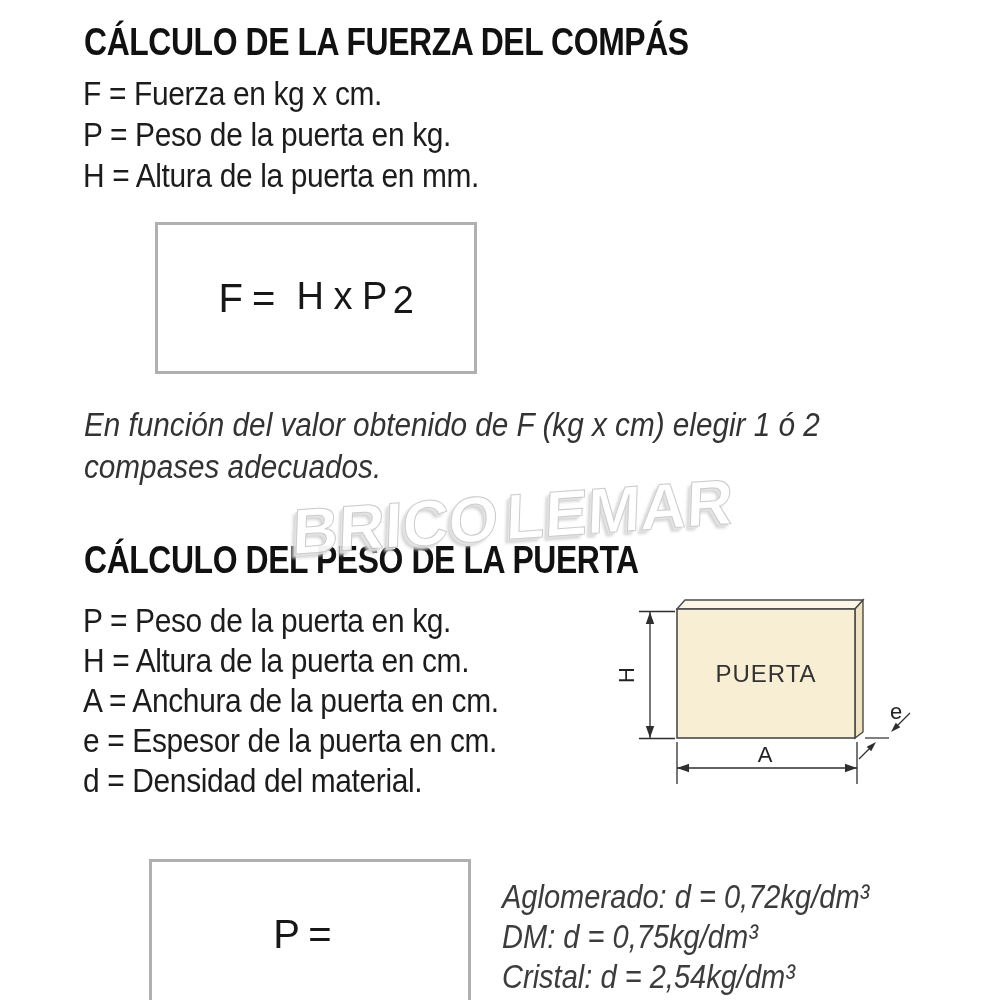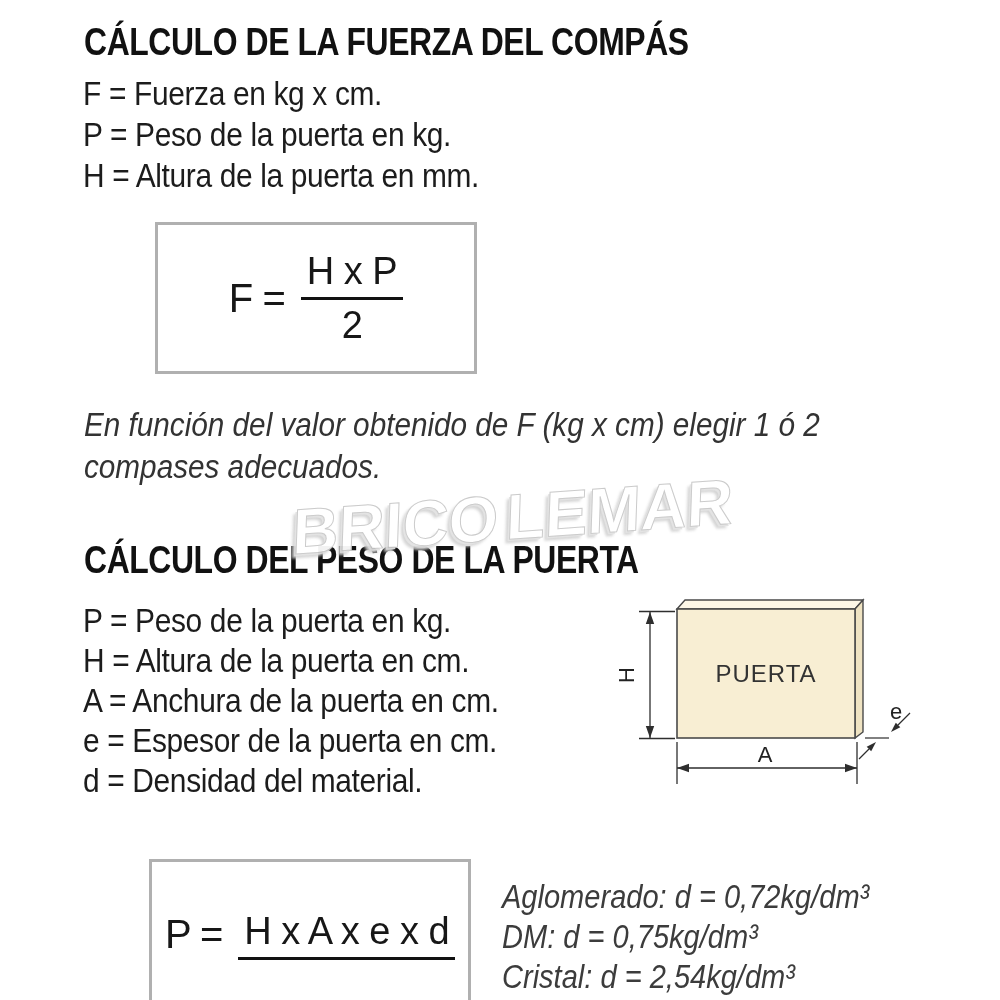--- a/index.html
+++ b/index.html
@@ -13,21 +13,21 @@
 
   .defs{font-size:34px;letter-spacing:-0.4px;transform:scaleX(0.88);transform-origin:left top;
         white-space:nowrap;}
   .defs .def-line{height:41px;line-height:41px;}
   .defs2 .def-line{height:40px;line-height:40px;}
 
   .formula-box{border:3px solid #b0b0b0;background:#fff;display:flex;align-items:center;
                justify-content:center;box-sizing:border-box;}
   .formula{display:flex;align-items:center;gap:16px;color:#171717;}
   .formula .lhs{font-size:40px;letter-spacing:-1px;}
-  .fraction{display:inline-flex;flex-direction:column;align-items:center;}
+  .fraction{display:inline-flex;align-items:center;}
   .fraction .num{font-size:38px;letter-spacing:-0.5px;white-space:nowrap;padding:0 6px 4px 6px;}
   .fraction .bar{align-self:stretch;height:3px;background:#111;}
   .fraction .den{font-size:38px;letter-spacing:-0.5px;padding-top:4px;}
 
   .note{font-size:33px;font-style:italic;color:#333;transform:scaleX(0.9);
         transform-origin:left top;white-space:nowrap;}
   .note div{height:42px;line-height:42px;}
 
   .densities{font-size:33px;font-style:italic;color:#3c3c3c;transform:scaleX(0.88);
              transform-origin:left top;white-space:nowrap;}
@@ -137,21 +137,20 @@
     </g>
     <polygon points="276,141 285.3,136.2 280.8,131.7" fill="#2e2e2e"></polygon>
     <polygon points="261,151 256.2,160.3 251.7,155.8" fill="#2e2e2e"></polygon>
     <text x="281" y="128" text-anchor="middle" font-size="22" fill="#222">e</text>
   </svg>
 
   <div class="abs formula-box" style="left:149px;top:843px;width:322px;height:151px;">
     <div class="formula">
       <span class="lhs">P =</span>
       <span class="fraction">
-        <span class="num">H x A x e x d</span>
         <span class="bar"></span>
       </span>
     </div>
   </div>
 
   <div class="abs densities" style="left:502px;top:861px;">
     <div>Aglomerado: d = 0,72kg/dm³</div>
     <div>DM: d = 0,75kg/dm³</div>
     <div>Cristal: d = 2,54kg/dm³</div>
   </div>

